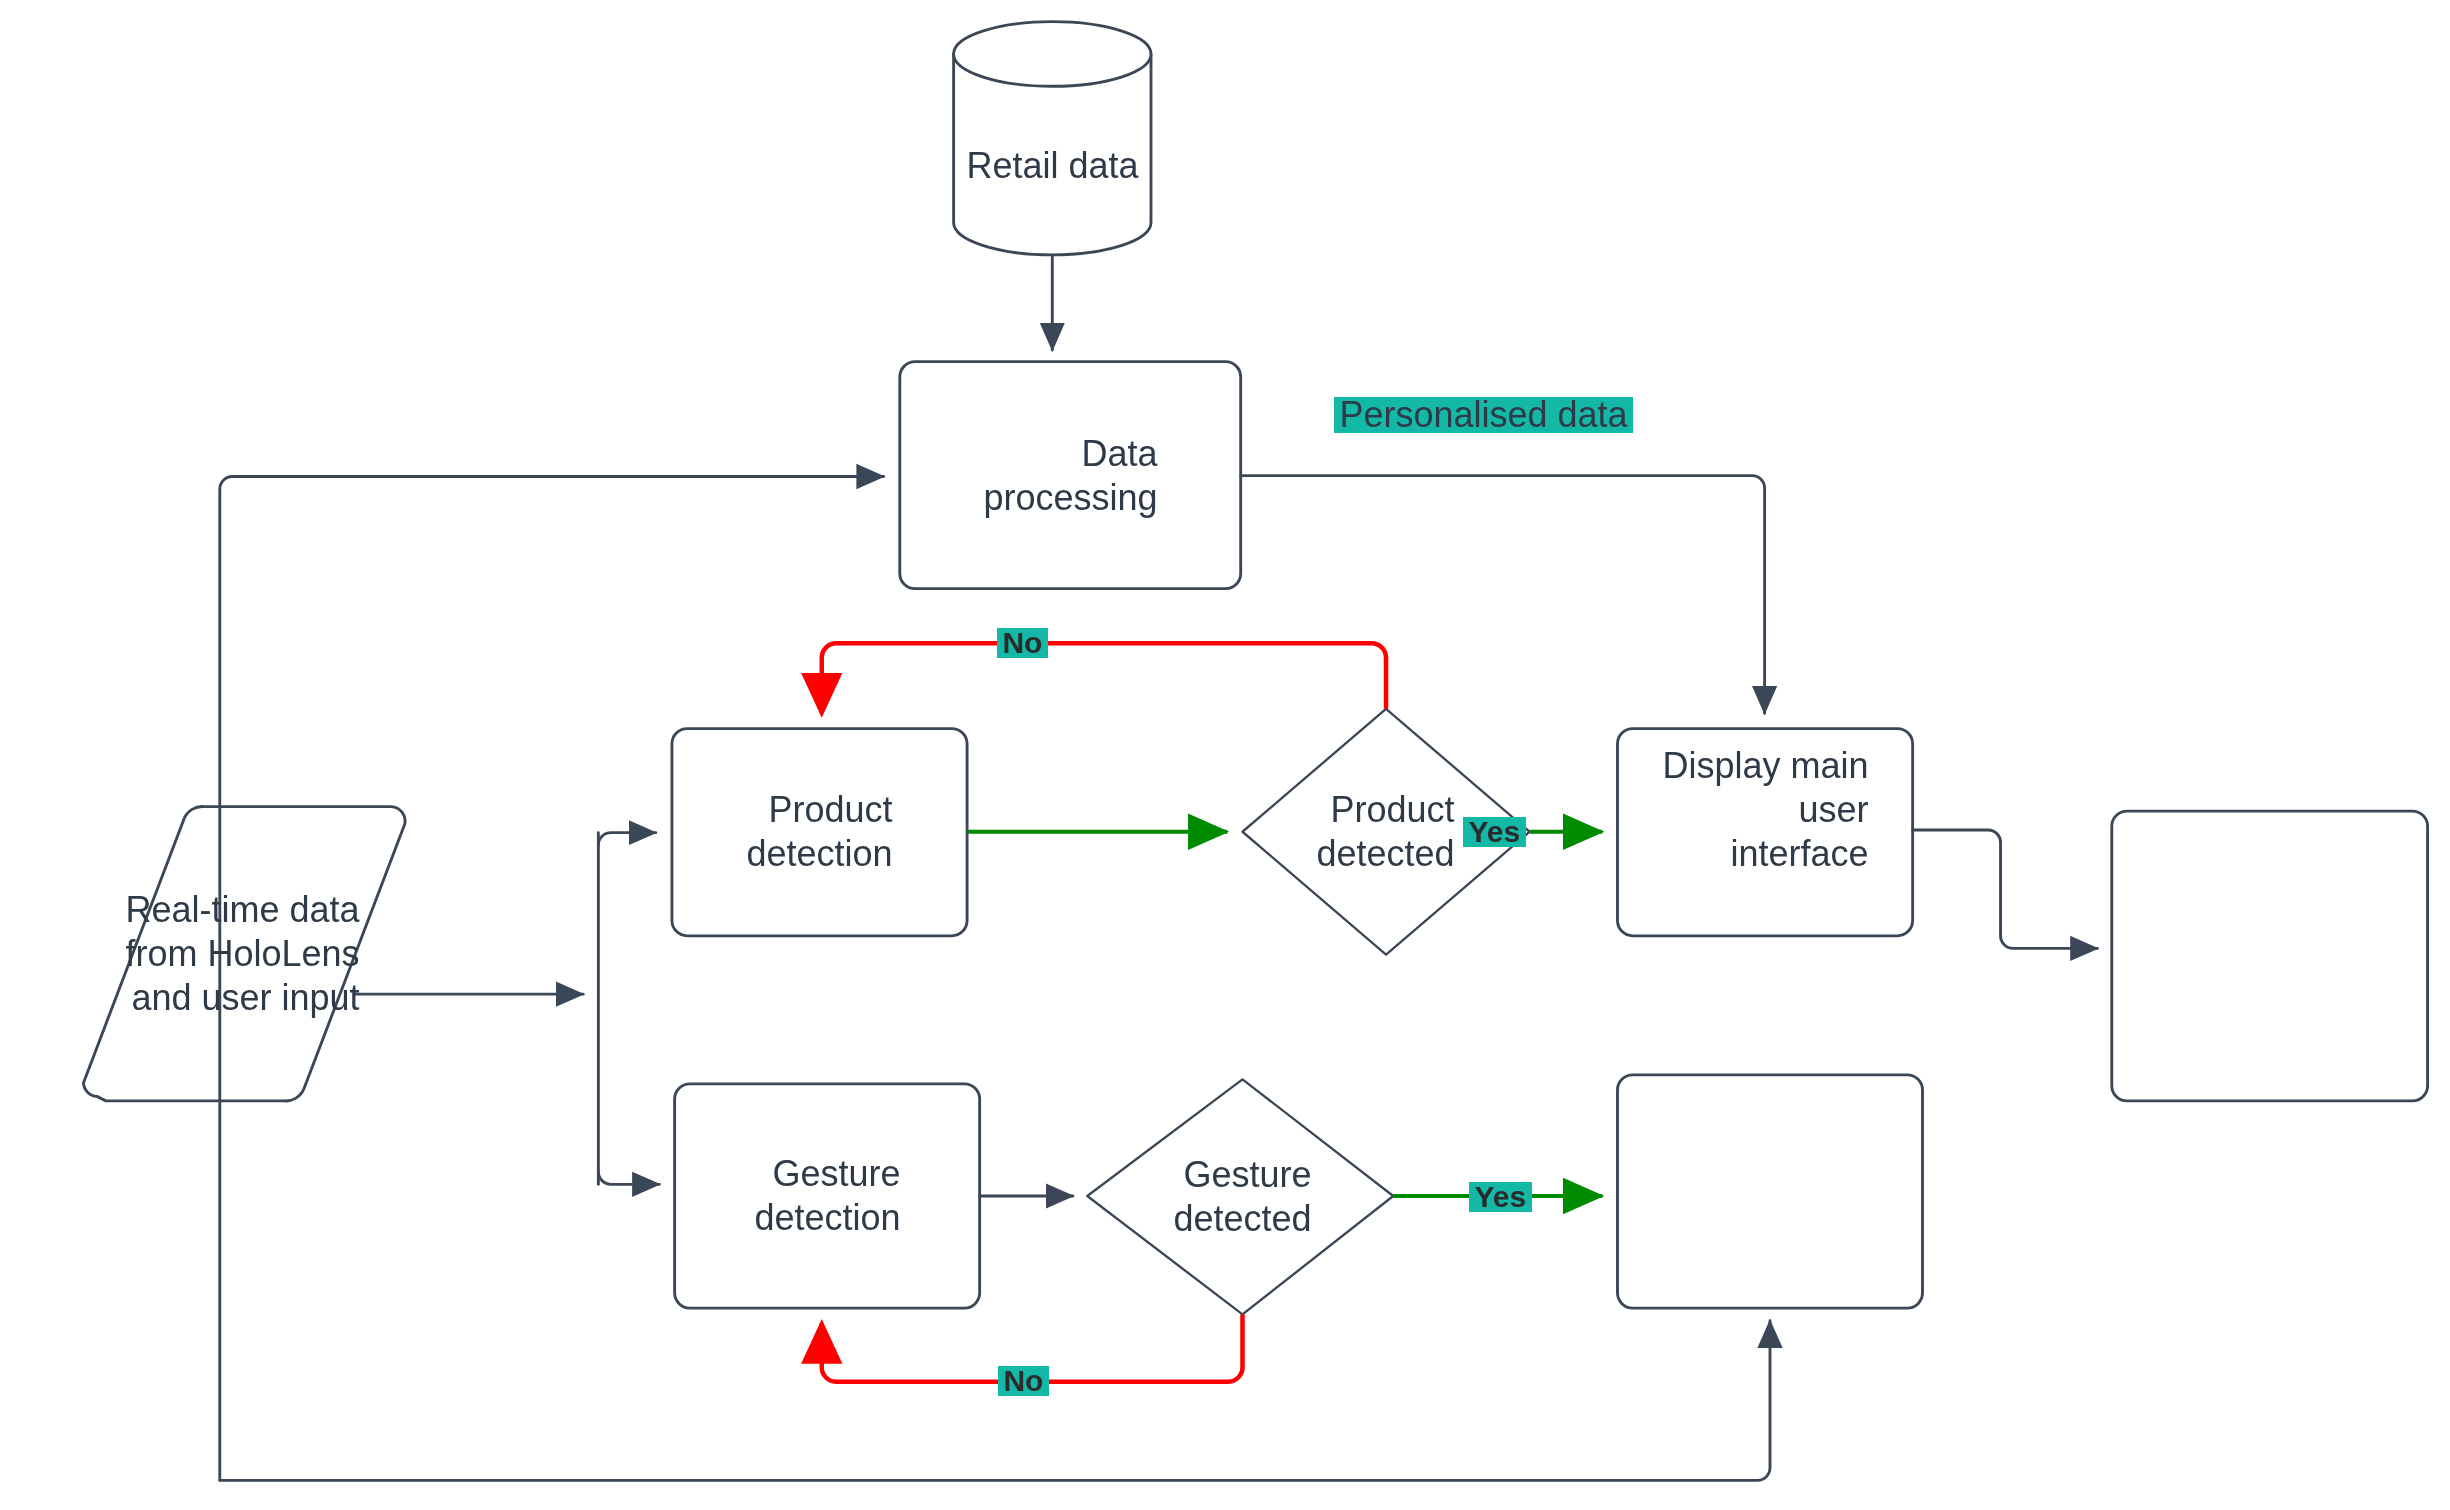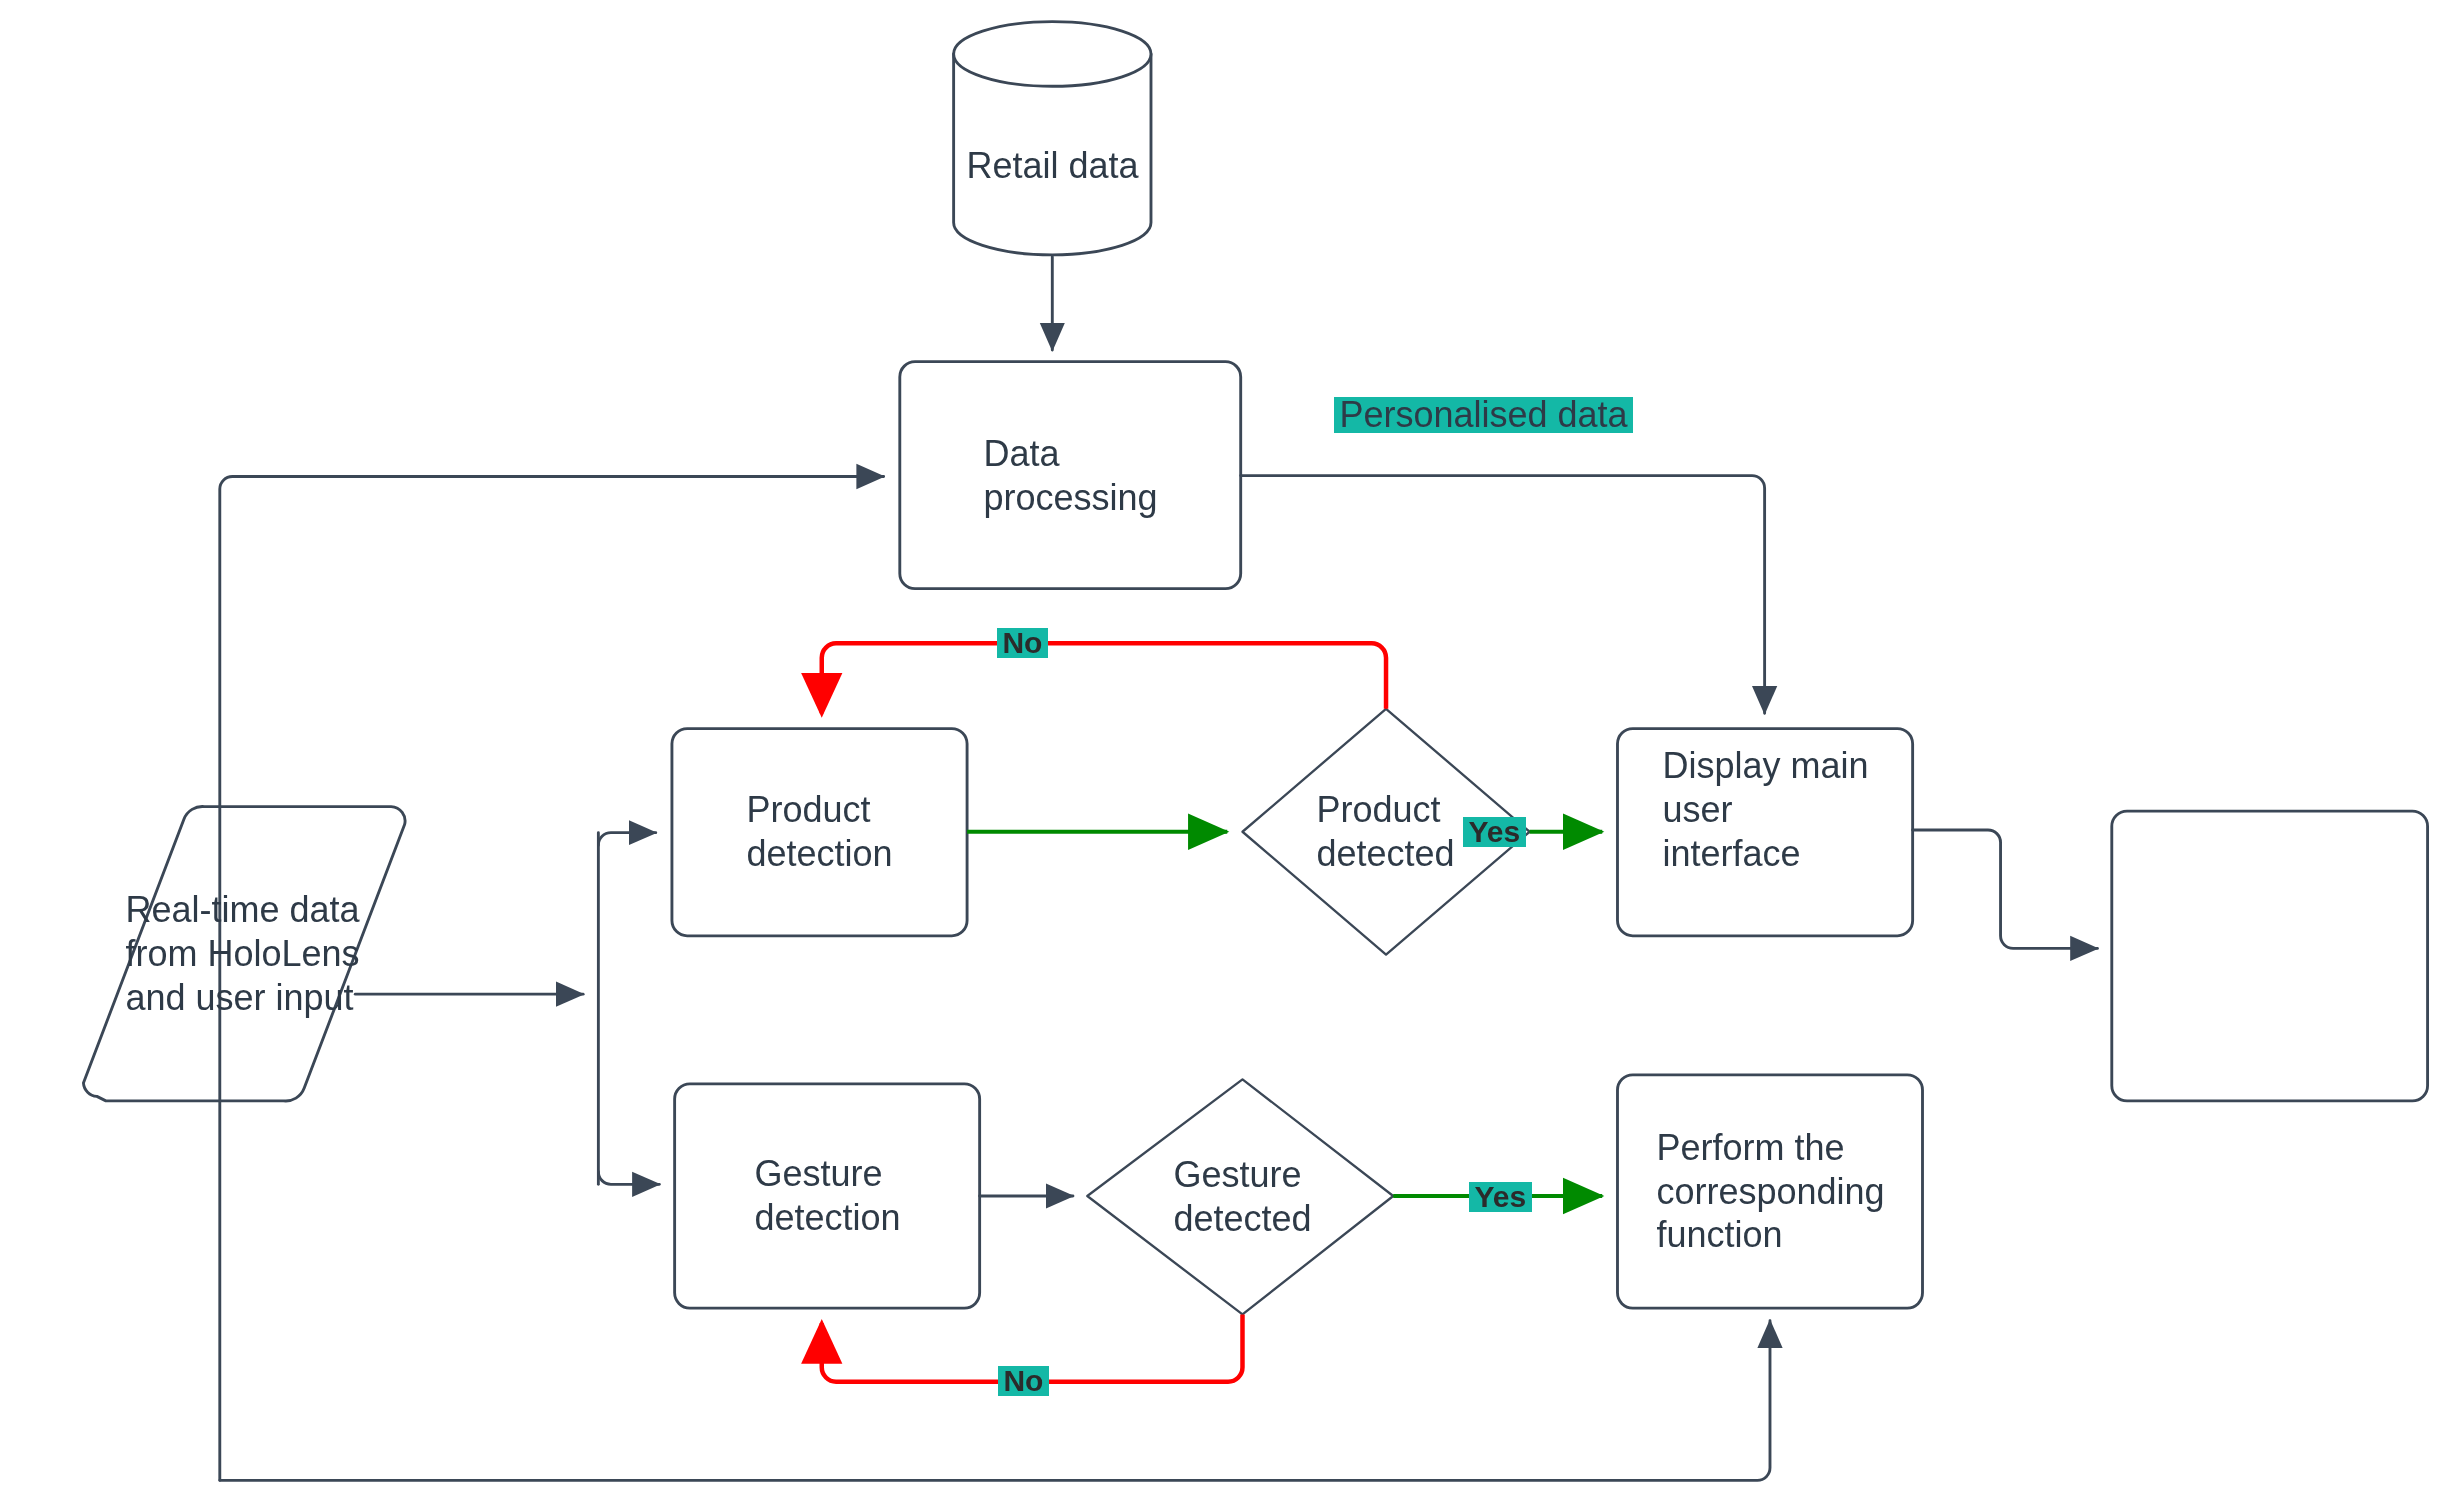--- a/index.html
+++ b/index.html
@@ -20,21 +20,21 @@
     left: 0;
     top: 0;
     width: 2450px;
     height: 1511px;
   }
   .node-label {
     position: absolute;
     display: flex;
     align-items: center;
     justify-content: center;
-    text-align: left;
+    text-align: right;
     color: #2e3a47;
     font-size: 36px;
     line-height: 1.22;
     white-space: pre-line;
     pointer-events: none;
   }
   .edge-label {
     position: absolute;
     color: #2b2b2b;
     font-size: 30px;
@@ -144,23 +144,20 @@
 user
 interface</div>
 
 
   <div class="node-label" style="left:675px; top:1084px; width:305px; height:224px;">Gesture
 detection</div>
 
   <div class="node-label" style="left:1117px; top:1129px; width:251px; height:135px;">Gesture
 detected</div>
 
-  <div class="node-label" style="left:1618px; top:1075px; width:305px; height:233px;">Perform the
-corresponding
-function</div>
 
   <div class="edge-label plain" style="left:1334px; top:397px;">Personalised data</div>
 
   <div class="edge-label" style="left:997px; top:628px;">No</div>
 
   <div class="edge-label" style="left:1463px; top:817px;">Yes</div>
 
   <div class="edge-label" style="left:998px; top:1366px;">No</div>
 
   <div class="edge-label" style="left:1469px; top:1182px;">Yes</div>

